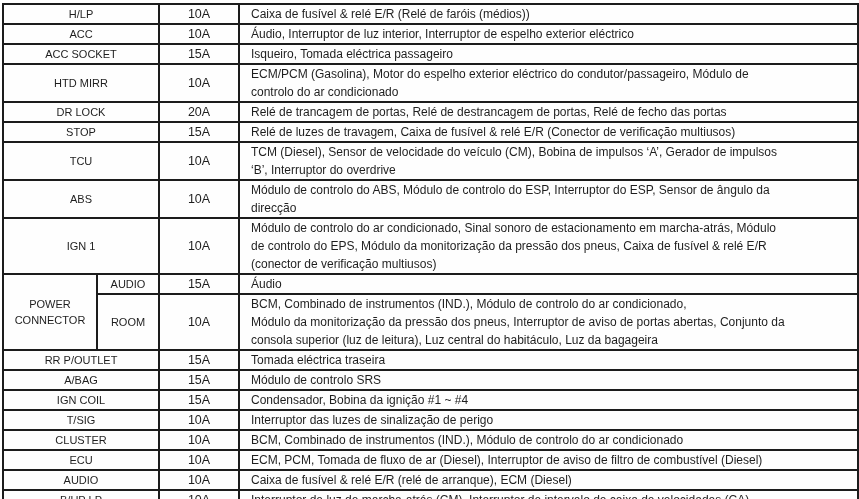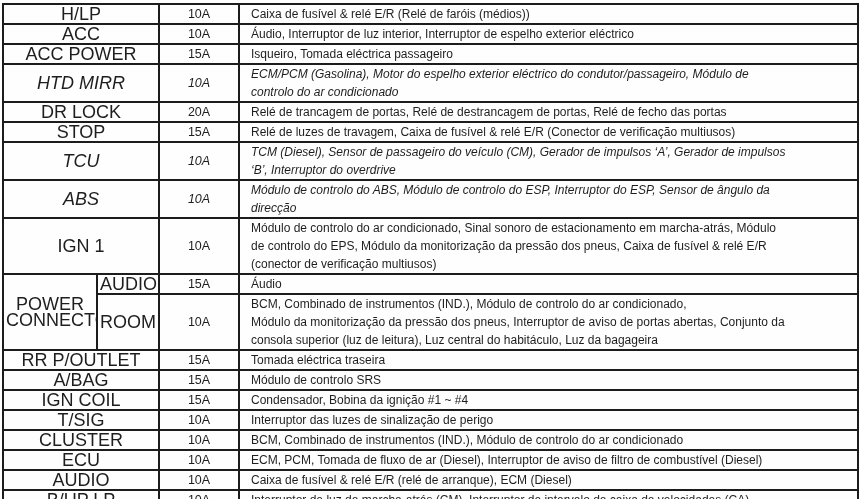--- a/index.html
+++ b/index.html
@@ -16,39 +16,39 @@
     margin:3px 0 0 2px;
     background:#fefefe;
   }
   .fuse-table td{
     border:2px solid #1c1c1c;
     vertical-align:middle;
     overflow:hidden;
   }
   td.name{
     text-align:center;
-    font-size:18px;
+    font-size:11px;
     line-height:16px;
     padding:0 2px;
   }
   td.amp{
     text-align:center;
     font-size:12.5px;
     padding:0 2px;
     border-radius:9px;
   }
   td.desc{
     text-align:left;
     font-size:12px;
     line-height:18px;
     padding:0 2px 0 11px;
     white-space:pre-line;
   }
   tr.h1{height:18px;}
-  tr.h2{height:36px;font-style:italic;}
+  tr.h2{height:36px;}
   tr.h3{height:54px;}
 </style>
 </head>
 <body>
 
 <table class="fuse-table">
   <colgroup>
     <col style="width:94px">
     <col style="width:62px">
     <col style="width:80px">
@@ -59,21 +59,21 @@
       <td class="name" colspan="2">H/LP</td>
       <td class="amp">10A</td>
       <td class="desc">Caixa de fusível &amp; relé E/R (Relé de faróis (médios))</td>
     </tr>
     <tr class="h1">
       <td class="name" colspan="2">ACC</td>
       <td class="amp">10A</td>
       <td class="desc">Áudio, Interruptor de luz interior, Interruptor de espelho exterior eléctrico</td>
     </tr>
     <tr class="h1">
-      <td class="name" colspan="2">ACC POWER</td>
+      <td class="name" colspan="2">ACC SOCKET</td>
       <td class="amp">15A</td>
       <td class="desc">Isqueiro, Tomada eléctrica passageiro</td>
     </tr>
     <tr class="h2">
       <td class="name" colspan="2">HTD MIRR</td>
       <td class="amp">10A</td>
       <td class="desc">ECM/PCM (Gasolina), Motor do espelho exterior eléctrico do condutor/passageiro, Módulo de
 controlo do ar condicionado</td>
     </tr>
     <tr class="h1">
@@ -82,21 +82,21 @@
       <td class="desc">Relé de trancagem de portas, Relé de destrancagem de portas, Relé de fecho das portas</td>
     </tr>
     <tr class="h1">
       <td class="name" colspan="2">STOP</td>
       <td class="amp">15A</td>
       <td class="desc">Relé de luzes de travagem, Caixa de fusível &amp; relé E/R (Conector de verificação multiusos)</td>
     </tr>
     <tr class="h2">
       <td class="name" colspan="2">TCU</td>
       <td class="amp">10A</td>
-      <td class="desc">TCM (Diesel), Sensor de passageiro do veículo (CM), Gerador de impulsos ‘A’, Gerador de impulsos
+      <td class="desc">TCM (Diesel), Sensor de velocidade do veículo (CM), Bobina de impulsos ‘A’, Gerador de impulsos
 ‘B’, Interruptor do overdrive</td>
     </tr>
     <tr class="h2">
       <td class="name" colspan="2">ABS</td>
       <td class="amp">10A</td>
       <td class="desc">Módulo de controlo do ABS, Módulo de controlo do ESP, Interruptor do ESP, Sensor de ângulo da
 direcção</td>
     </tr>
     <tr class="h3">
       <td class="name" colspan="2">IGN 1</td>

